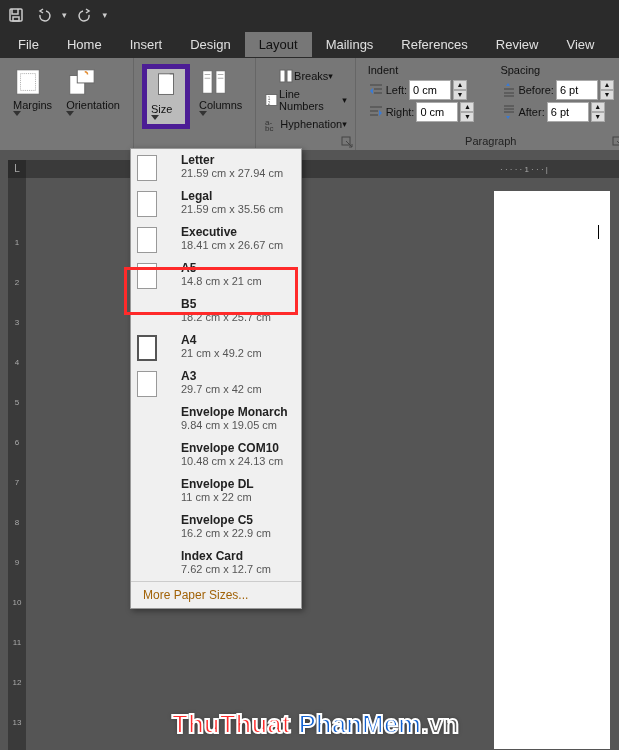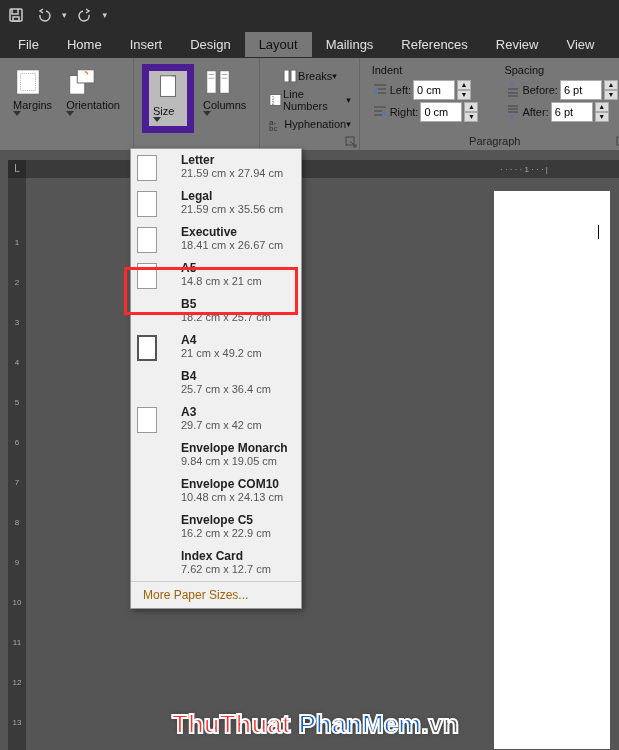--- a/index.html
+++ b/index.html
@@ -13,21 +13,21 @@
   
   .menubar { background: #2b2b2b; height: 28px; display: flex; align-items: center; color: #e0e0e0; font-size: 13px; padding: 0 4px; }
   .menubar .tab { padding: 5px 14px; cursor: pointer; }
   .menubar .tab.active { background: #777; color: #111; }
 
   
   .ribbon { background: #777; height: 92px; display: flex; align-items: stretch; color: #111; font-size: 11px; position: relative; }
   .ribbon-group { display: flex; flex-direction: column; align-items: center; padding: 4px 8px; border-right: 1px solid #666; position: relative; }
   .ribbon-group.last { border-right: none; }
   .ribbon-big-btn { display: flex; flex-direction: column; align-items: flex-start; padding: 2px 4px; cursor: pointer; border: 1px solid transparent; }
-  .ribbon-big-btn.highlighted { background: #bbb; border: 7px solid #4c1d95; }
+  .ribbon-big-btn.highlighted { background: #bbb; border: 5px solid #4c1d95; }
   .ribbon-big-btn svg { width: 30px; height: 30px; margin-bottom: 2px; }
   .ribbon-big-btn .label { font-size: 11px; text-align: center; line-height: 1.1; }
   .ribbon-big-btn .drop { width: 8px; height: 5px; }
   .ribbon-small-row { display: flex; align-items: center; margin: 2px 0; font-size: 11px; }
   .ribbon-small-row svg { width: 16px; height: 16px; }
   .ribbon-group-label { font-size: 11px; color: #222; position: absolute; bottom: 3px; width: 100%; text-align: center; }
   .dialog-launcher { position: absolute; right: 2px; bottom: 2px; width: 12px; height: 12px; }
   .is-col { display: flex; flex-direction: column; gap: 2px; }
   .is-header { font-size: 11px; margin-bottom: 2px; }
   .is-row { display: flex; align-items: center; gap: 2px; font-size: 11px; }
@@ -334,27 +334,20 @@
       </div>
     </div>
     <div class="size-item current">
       <div class="page-icon"></div>
       <div class="txt">
         <div class="name">A4</div>
         <div class="dim">21 cm x 49.2 cm</div>
       </div>
     </div>
     <div class="size-item">
-      <div class="page-icon none"></div>
-      <div class="txt">
-        <div class="name">B4</div>
-        <div class="dim">25.7 cm x 36.4 cm</div>
-      </div>
-    </div>
-    <div class="size-item">
       <div class="page-icon"></div>
       <div class="txt">
         <div class="name">A3</div>
         <div class="dim">29.7 cm x 42 cm</div>
       </div>
     </div>
     <div class="size-item">
       <div class="page-icon none"></div>
       <div class="txt">
         <div class="name">Envelope Monarch</div>
@@ -364,20 +357,27 @@
     <div class="size-item">
       <div class="page-icon none"></div>
       <div class="txt">
         <div class="name">Envelope COM10</div>
         <div class="dim">10.48 cm x 24.13 cm</div>
       </div>
     </div>
     <div class="size-item">
       <div class="page-icon none"></div>
       <div class="txt">
+        <div class="name">Envelope DL</div>
+        <div class="dim">11 cm x 22 cm</div>
+      </div>
+    </div>
+    <div class="size-item">
+      <div class="page-icon none"></div>
+      <div class="txt">
         <div class="name">Envelope C5</div>
         <div class="dim">16.2 cm x 22.9 cm</div>
       </div>
     </div>
     <div class="size-item">
       <div class="page-icon none"></div>
       <div class="txt">
         <div class="name">Index Card</div>
         <div class="dim">7.62 cm x 12.7 cm</div>
       </div>

